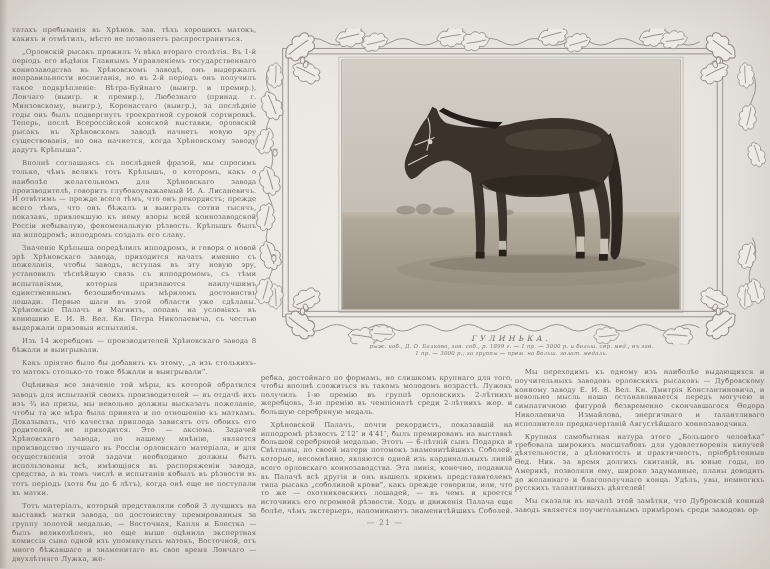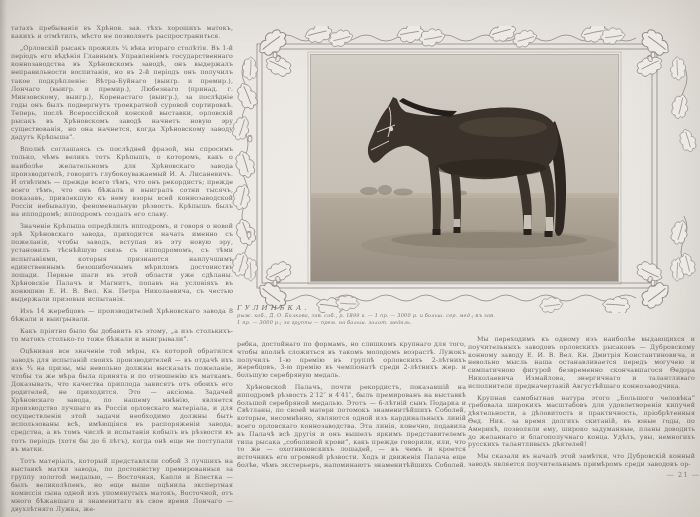--- a/index.html
+++ b/index.html
@@ -16,25 +16,25 @@
        letter-spacing:.1px; word-spacing:.4px;}
   .col p{margin:0 0 4px 0; text-indent:9px;}
   .col p.noindent{text-indent:0;}
   .col-a{left:11px; top:24px; width:222px;}
   .col-b{left:237px; top:340px; width:229px; line-height:7.8px;}
   .col-c{left:468px; top:335px; width:227px; line-height:7.8px;}
   .plate{position:absolute; left:232px; top:26px; width:466px; height:287px;}
   .plate svg{position:absolute; left:0; top:0;}
   .photo{position:absolute; left:79px; top:29px; width:307px; height:226px;
          outline:1px solid #b7b1a7;}
-  .caption{position:absolute; left:237px; top:304px; width:456px; }
+  .caption{position:absolute; left:237px; top:304px; width:456px; text-align:center;}
   .cap-title{font-size:7px; letter-spacing:3px; color:#6e6861; font-style:italic;}
   .cap-line{font-size:5px; line-height:6.5px; font-style:italic; color:#7a746c;
             letter-spacing:.2px;}
-  .folio{position:absolute; left:0; top:471px; width:700px; text-align:right;
+  .folio{position:absolute; left:0; top:471px; width:700px; text-align:center;
          font-size:7px; color:#847e75; letter-spacing:1px;}
   .frame-stroke{fill:none; stroke:#8f8981; stroke-width:.8;}
   .leaf-fill{fill:#edeae5; stroke:#8f8981; stroke-width:.8;}
 </style>
 </head>
 <body>
 
 <div class="page">
 
   <div class="col col-a">

